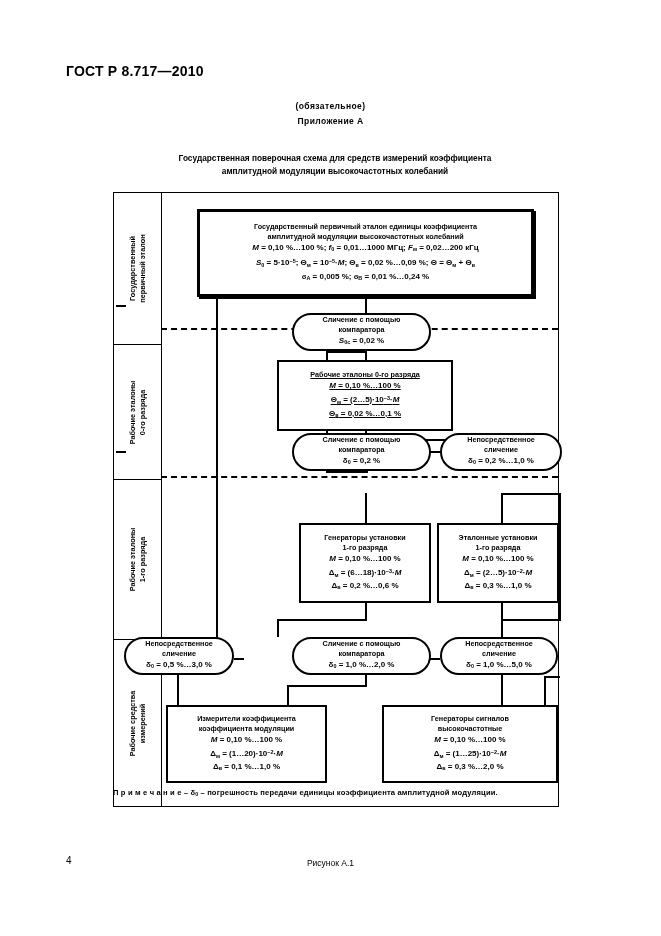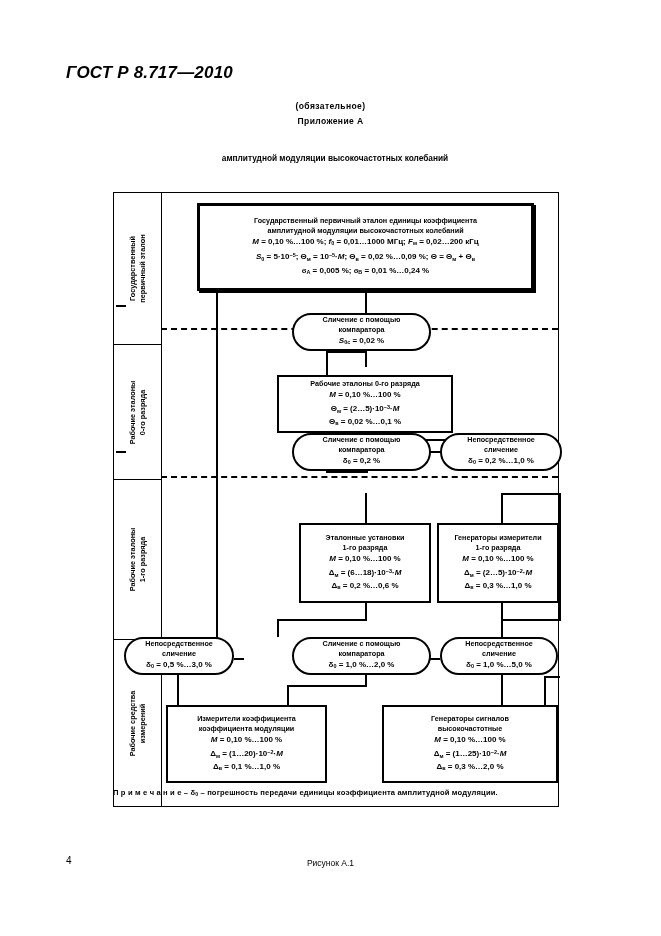--- a/index.html
+++ b/index.html
@@ -4,21 +4,21 @@
 <style>
   html,body{margin:0;padding:0;background:#fff;}
   body{
     width:661px;height:936px;position:relative;
     font-family:"Liberation Sans", sans-serif;
     color:#000;
     -webkit-font-smoothing:none;
   }
   .page{position:absolute;inset:0;background:#fff;}
 
-  .doc-header{position:absolute;left:66px;top:63px;font-size:17px;font-weight:bold;letter-spacing:.2px;font-style:italic;}
+  .doc-header{position:absolute;left:66px;top:63px;font-size:14px;font-weight:bold;letter-spacing:.2px;}
   .page-num{position:absolute;left:66px;top:855px;font-size:10px;}
 
   .appendix{position:absolute;left:0;right:0;top:99px;text-align:center;font-size:8.5px;font-weight:bold;line-height:15px;}
   .appendix div{letter-spacing:.4px;}
 
   .fig-title{position:absolute;left:110px;width:450px;top:152px;text-align:center;font-size:8.3px;font-weight:bold;line-height:12.5px;}
 
   .fig-caption{position:absolute;left:0;right:0;top:858px;text-align:center;font-size:8.5px;}
 
   
@@ -59,20 +59,21 @@
 <div class="page">
 
   <div class="doc-header">ГОСТ Р 8.717—2010</div>
 
   <div class="appendix">
     <div>(обязательное)</div>
     <div>Приложение А</div>
   </div>
 
   <div class="fig-title">
+    <div>Государственная поверочная схема для средств измерений коэффициента</div>
     <div>амплитудной модуляции высокочастотных колебаний</div>
   </div>
 
   <div class="diagram">
 
     <div class="col-sep"></div>
 
     <div class="band" style="top:0;height:152px;">
       <span>
           <b>Государственный</b>
@@ -134,63 +135,63 @@
     <div class="ln-v" style="left:387px;top:474px;height:38px;"></div>
     <div class="ln-v" style="left:430px;top:483px;height:29px;"></div>
     <div class="ln-h" style="left:430px;top:483px;width:16px;"></div>
 
     <div class="ln-h" style="left:316px;top:258px;width:10px;"></div>
     <div class="ln-h" style="left:2px;top:258px;width:10px;"></div>
     <div class="ln-h" style="left:2px;top:112px;width:10px;"></div>
     <div class="ln-h" style="left:120px;top:465px;width:10px;"></div>
     <div class="ln-h" style="left:316px;top:465px;width:10px;"></div>
 
-    <div class="node rect primary" style="left:83px;top:10px;width:337px;height:88px;">
+    <div class="node rect primary" style="left:83px;top:16px;width:337px;height:88px;">
       <div class="ln">Государственный первичный эталон единицы коэффициента</div>
       <div class="ln">амплитудной модуляции высокочастотных колебаний</div>
       <div class="frm"><i>M</i> = 0,10&nbsp;%…100&nbsp;%; <i>f</i><sub>0</sub> = 0,01…1000 МГц; <i>F</i><sub>м</sub> = 0,02…200 кГц</div>
       <div class="frm"><i>S</i><sub>0</sub> = 5·10<sup>−5</sup>; Θ<sub>м</sub> = 10<sup>−5</sup>·<i>M</i>; Θ<sub>в</sub> = 0,02&nbsp;%…0,09&nbsp;%; Θ = Θ<sub>м</sub> + Θ<sub>в</sub></div>
       <div class="frm">ϭ<sub>A</sub> = 0,005&nbsp;%; ϭ<sub>B</sub> = 0,01&nbsp;%…0,24&nbsp;%</div>
     </div>
 
     <div class="node oval" style="left:178px;top:120px;width:139px;height:38px;">
       <div class="ln">Сличение с помощью</div>
       <div class="ln">компаратора</div>
       <div class="frm"><i>S</i><sub>0с</sub> = 0,02&nbsp;%</div>
     </div>
 
-    <div class="node rect" style="left:163px;top:182px;width:176px;height:58px;">
+    <div class="node rect" style="left:163px;top:167px;width:176px;height:71px;text-decoration:underline;">
       <div class="ln">Рабочие эталоны 0-го разряда</div>
       <div class="frm"><i>M</i> = 0,10&nbsp;%…100&nbsp;%</div>
       <div class="frm">Θ<sub>м</sub> = (2…5)·10<sup>−3</sup>·<i>M</i></div>
       <div class="frm">Θ<sub>в</sub> = 0,02&nbsp;%…0,1&nbsp;%</div>
     </div>
 
     <div class="node oval" style="left:178px;top:240px;width:139px;height:38px;">
       <div class="ln">Сличение с помощью</div>
       <div class="ln">компаратора</div>
       <div class="frm">δ<sub>0</sub> = 0,2&nbsp;%</div>
     </div>
 
     <div class="node oval" style="left:326px;top:240px;width:122px;height:38px;">
       <div class="ln">Непосредственное</div>
       <div class="ln">сличение</div>
       <div class="frm">δ<sub>0</sub> = 0,2&nbsp;%…1,0&nbsp;%</div>
     </div>
 
     <div class="node rect" style="left:185px;top:330px;width:132px;height:80px;">
-      <div class="ln">Эталонные установки</div>
+      <div class="ln">Генераторы установки</div>
       <div class="ln">1-го разряда</div>
       <div class="frm"><i>M</i> = 0,10&nbsp;%…100&nbsp;%</div>
       <div class="frm">Δ<sub>м</sub> = (6…18)·10<sup>−3</sup>·<i>M</i></div>
       <div class="frm">Δ<sub>в</sub> = 0,2&nbsp;%…0,6&nbsp;%</div>
     </div>
 
     <div class="node rect" style="left:323px;top:330px;width:122px;height:80px;">
-      <div class="ln">Генераторы измерители</div>
+      <div class="ln">Эталонные установки</div>
       <div class="ln">1-го разряда</div>
       <div class="frm"><i>M</i> = 0,10&nbsp;%…100&nbsp;%</div>
       <div class="frm">Δ<sub>м</sub> = (2…5)·10<sup>−2</sup>·<i>M</i></div>
       <div class="frm">Δ<sub>в</sub> = 0,3&nbsp;%…1,0&nbsp;%</div>
     </div>
 
     <div class="node oval" style="left:10px;top:444px;width:110px;height:38px;">
       <div class="ln">Непосредственное</div>
       <div class="ln">сличение</div>
       <div class="frm">δ<sub>0</sub> = 0,5&nbsp;%…3,0&nbsp;%</div>

